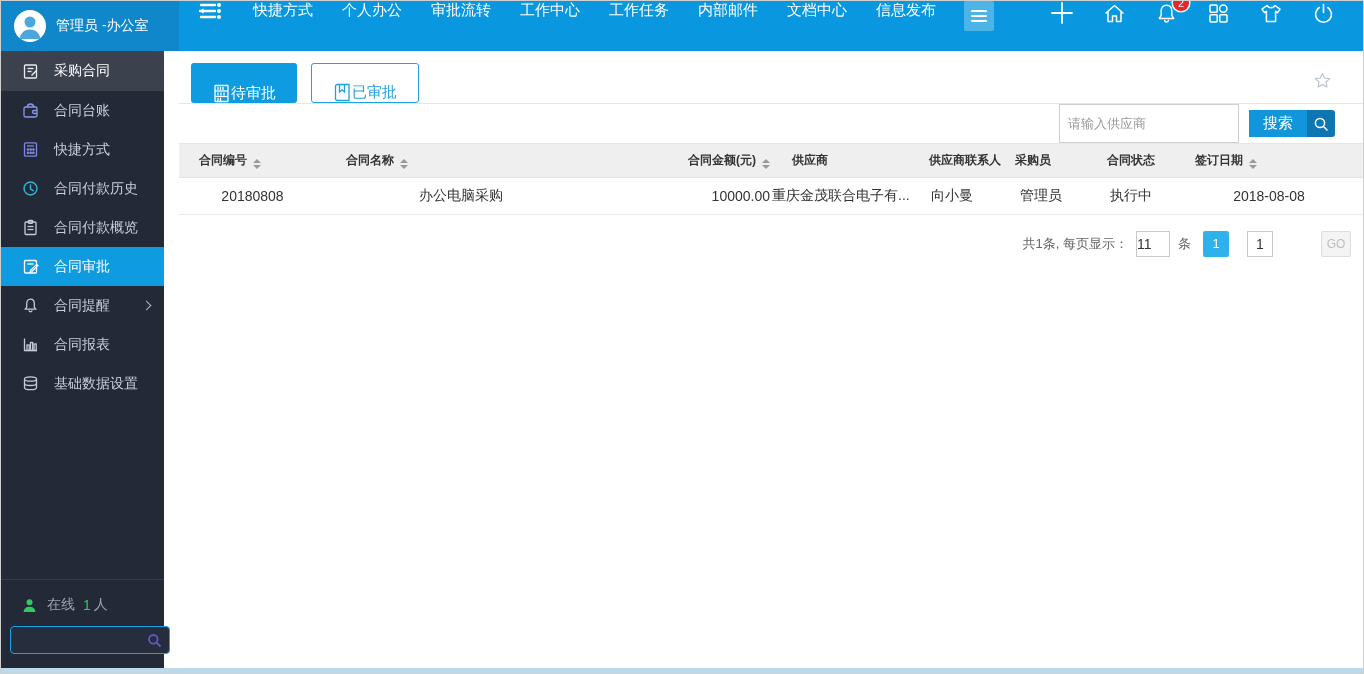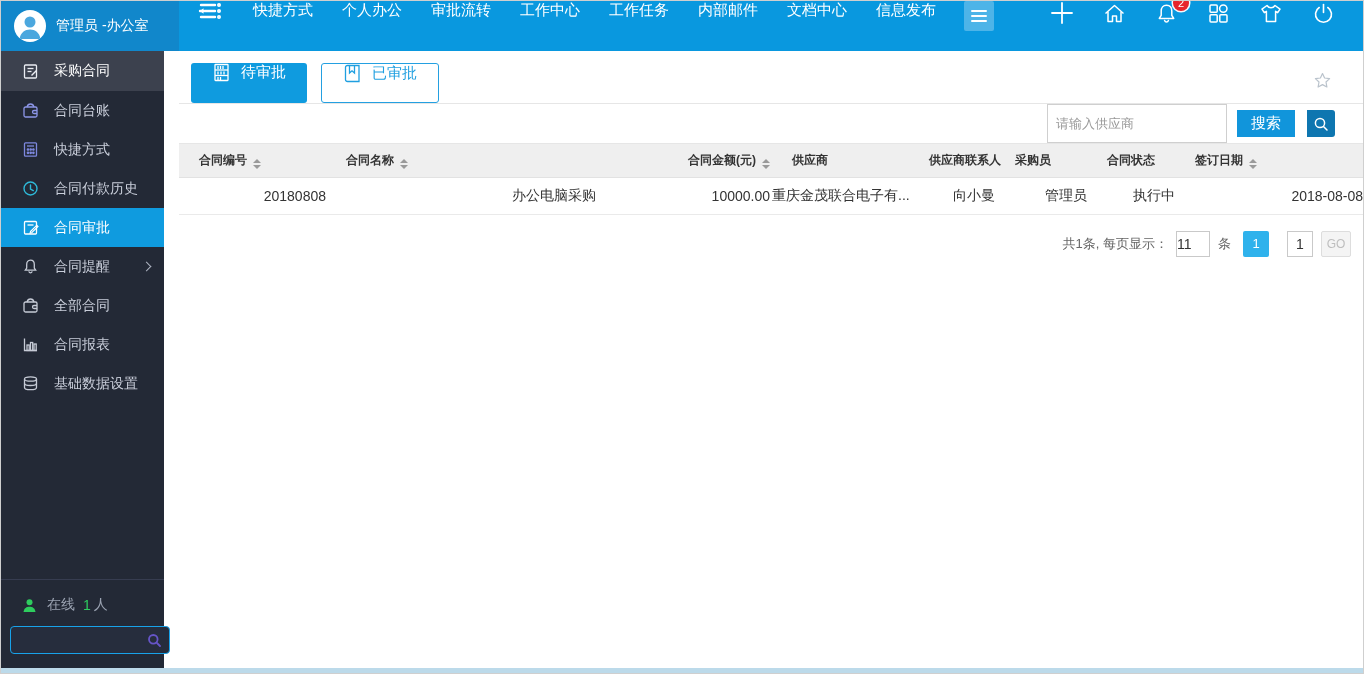--- a/index.html
+++ b/index.html
@@ -30,47 +30,47 @@
   .side-bottom { position:absolute; left:0; right:0; bottom:0; padding:12px 9px 14px 9px; border-top:1px solid #363c50; }
   .online-row { display:flex; align-items:center; padding:4px 0 12px 12px; font-size:14px; color:#9aa2b1; }
   .online-row .p-icon { margin-right:10px; display:flex; }
   .online-count { color:#2ECC5E; margin:0 3px 0 8px; }
   .side-search { display:flex; align-items:center; width:160px; height:28px; border:1px solid #18A2E9; border-radius:4px; background:#262d3d; padding:0 7px; }
   .side-search input { flex:1; background:transparent; border:none; outline:none; color:#cfd4de; font-size:13px; min-width:0; font-family:inherit; }
 
   
   .main { position:absolute; top:50px; left:178px; right:0; bottom:5px; background:#fff; }
   .tab-row { height:53px; border-bottom:1px solid #E6E6E6; display:flex; align-items:flex-start; padding:12px 0 0 12px; position:relative; }
-  .tab { height:40px; border-radius:3px; display:flex; align-items:flex-start; padding:0 21px; font-size:15px; gap:10px; cursor:pointer; }
+  .tab { height:40px; border-radius:3px; display:flex; align-items:flex-end; padding:0 21px; font-size:15px; cursor:pointer; }
   .tab.active { background:#0F9BDF; color:#fff; }
   .tab.inactive { background:#fff; border:1px solid #24A0E1; color:#1F9FE0; margin-left:14px; }
   .fav-star { position:absolute; right:32px; top:21px; display:flex; cursor:pointer; }
 
   .filter-row { height:40px; border-bottom:1px solid #E6E6E6; display:flex; align-items:center; justify-content:flex-end; padding-right:28px; }
   .supplier-input { width:180px; height:39px; border:1px solid #CFCFCF; font-size:13px; padding:0 8px; color:#555; outline:none; font-family:inherit; }
   .supplier-input::placeholder { color:#9a9a9a; }
-  .search-btn { display:flex; margin-left:10px; cursor:pointer; border-radius:0 3px 3px 0; overflow:hidden;gap:12px; }
+  .search-btn { display:flex; margin-left:10px; cursor:pointer; border-radius:0 3px 3px 0; overflow:hidden; }
   .search-btn .sb-label { width:58px; height:27px; background:#1195DB; color:#fff; font-size:15px; display:flex; align-items:center; justify-content:center; }
   .search-btn .sb-mag { width:28px; height:27px; background:#0E76B0; display:flex; align-items:center; justify-content:center; }
 
   table.data { width:100%; border-collapse:collapse; table-layout:fixed; }
   table.data th { background:#EFEFEF; height:33px; font-size:12px; color:#333; font-weight:bold; text-align:left; padding-left:20px; white-space:nowrap; overflow:visible; }
-  table.data td { height:37px; font-size:14px; color:#333; text-align:right; border-bottom:1px solid #EAEAEA; white-space:nowrap; overflow:visible; }
+  table.data td { height:37px; font-size:14px; color:#333; text-align:center; border-bottom:1px solid #EAEAEA; white-space:nowrap; overflow:visible; }
   table.data th.num, table.data td.num { text-align:right; padding-left:0; padding-right:2px; }
   table.data tr.hdr { border-bottom:1px solid #E2E2E2; }
   .sort { display:inline-flex; flex-direction:column; gap:2px; margin-left:6px; vertical-align:1px; }
   .sort .up { width:0; height:0; border-left:4px solid transparent; border-right:4px solid transparent; border-bottom:4px solid #9a9a9a; }
   .sort .dn { width:0; height:0; border-left:4px solid transparent; border-right:4px solid transparent; border-top:4px solid #9a9a9a; }
 
   .pagination { display:flex; align-items:center; justify-content:flex-end; padding:16px 12px 0 0; gap:8px; }
   .pg-text { font-size:13px; color:#666; }
   .pg-size { width:34px; height:26px; border:1px solid #C9C9C9; font-size:14px; color:#333; outline:none; font-family:inherit; }
   .pg-cur { width:26px; height:26px; background:#2FB2EC; color:#fff; font-size:13px; border:none; border-radius:2px; display:flex; align-items:center; justify-content:center; cursor:pointer; margin-left:4px; }
   .pg-goto { width:26px; height:26px; border:1px solid #C9C9C9; text-align:center; font-size:14px; color:#333; outline:none; margin-left:10px; font-family:inherit; }
-  .pg-go { width:30px; height:26px; border:1px solid #DDD; background:#F4F4F4; color:#BEBEBE; font-size:12px; border-radius:2px; display:flex; align-items:center; justify-content:center; cursor:pointer; }
+  .pg-go { width:30px; height:26px; border:1px solid #DDD; background:#F4F4F4; color:#BEBEBE; font-size:12px; border-radius:2px; display:flex; align-items:center; justify-content:center; cursor:pointer;margin-left:40px; }
 
   .bottom-strip { position:absolute; left:0; right:0; bottom:0; height:5px; background:#BCDAEA; z-index:6; }
   svg { display:block; }
 </style>
 </head>
 <body>
 
 <header class="topbar">
   <div class="user-block">
     <div class="avatar">
@@ -197,20 +197,31 @@
   <div class="side-item">
     <span class="s-icon">
       <svg width="17" height="17" viewBox="0 0 17 17" fill="none" stroke="#2EB9D8" stroke-width="1.4">
           <circle cx="8.5" cy="8.5" r="6.5"></circle>
           <path d="M8.5 5 V9 L11.3 10.6" stroke-linecap="round"></path>
         </svg>
     </span>
     <span>合同付款历史</span>
   </div>
 
+  <div class="side-item">
+    <span class="s-icon">
+      <svg width="17" height="17" viewBox="0 0 17 17" fill="none" stroke="#C6CBD6" stroke-width="1.3">
+          <rect x="3" y="3" width="11" height="12.5" rx="1"></rect>
+          <rect x="6.3" y="1.5" width="4.4" height="2.8" rx="0.8"></rect>
+          <line x1="5.5" y1="7.5" x2="11.5" y2="7.5"></line>
+          <line x1="5.5" y1="10.5" x2="11.5" y2="10.5"></line>
+        </svg>
+    </span>
+    <span>合同付款概览</span>
+  </div>
 
   <div class="side-item active">
     <span class="s-icon">
       <svg width="17" height="17" viewBox="0 0 17 17" fill="none" stroke="#fff" stroke-width="1.3">
           <rect x="2.5" y="2.5" width="12" height="12.5" rx="1"></rect>
           <line x1="5.5" y1="6" x2="11.5" y2="6"></line>
           <path d="M8.5 12.5 L14.8 6.2 L16 7.4 L9.7 13.7 L8 14.2 Z" stroke-width="1.1"></path>
         </svg>
     </span>
     <span>合同审批</span>
@@ -220,30 +231,20 @@
     <span class="s-icon">
       <svg width="17" height="17" viewBox="0 0 17 17" fill="none" stroke="#C6CBD6" stroke-width="1.3">
           <path d="M8.5 2.2 C6 2.2 4.7 4.2 4.7 6.5 V10 L3.3 12.2 H13.7 L12.3 10 V6.5 C12.3 4.2 11 2.2 8.5 2.2 Z"></path>
           <path d="M7 13.8 a1.6 1.6 0 0 0 3 0" stroke-linecap="round"></path>
         </svg>
     </span>
     <span>合同提醒</span>
     <span class="chevron"></span>
   </div>
 
-  <div class="side-item">
-    <span class="s-icon">
-      <svg width="17" height="17" viewBox="0 0 17 17" fill="none" stroke="#C6CBD6" stroke-width="1.3">
-          <path d="M5 5 C5.5 3 7 2 8.5 2 S11.5 3 12 5"></path>
-          <rect x="2" y="5" width="13" height="10" rx="1.5"></rect>
-          <path d="M15 8.5 h-3 a1.5 1.5 0 0 0 0 3 h3"></path>
-        </svg>
-    </span>
-    <span>全部合同</span>
-  </div>
 
   <div class="side-item">
     <span class="s-icon">
       <svg width="17" height="17" viewBox="0 0 17 17" fill="none" stroke="#C6CBD6" stroke-width="1.3">
           <path d="M2.5 2.5 V14.5 H15"></path>
           <rect x="5" y="9" width="2.2" height="5.5"></rect>
           <rect x="8.5" y="6.5" width="2.2" height="8"></rect>
           <rect x="12" y="8" width="2.2" height="6.5"></rect>
         </svg>
     </span>

